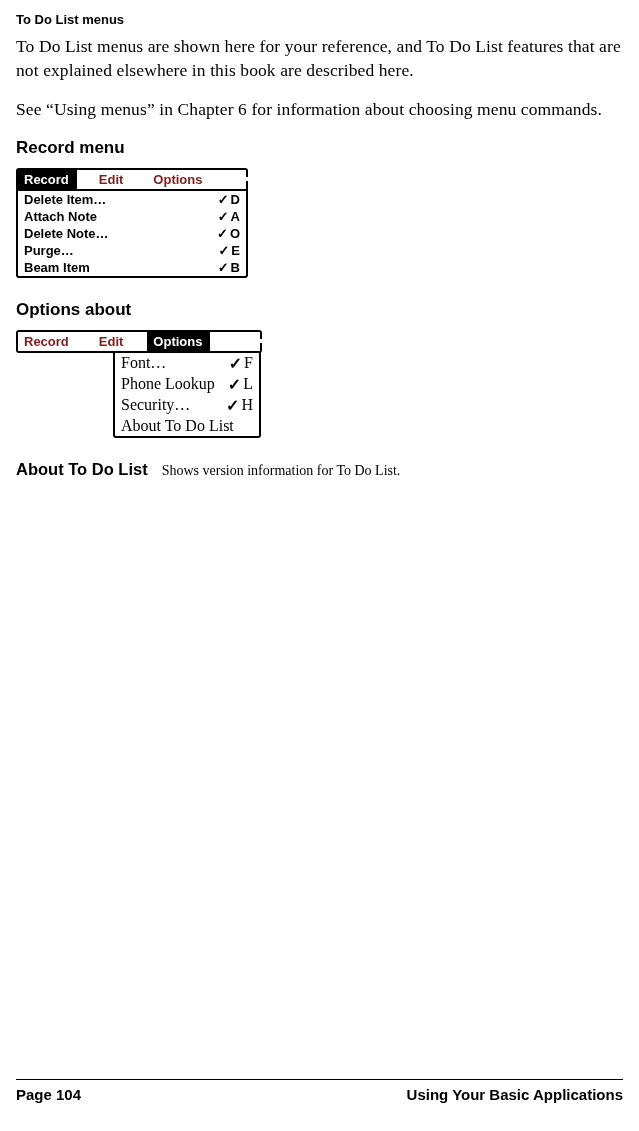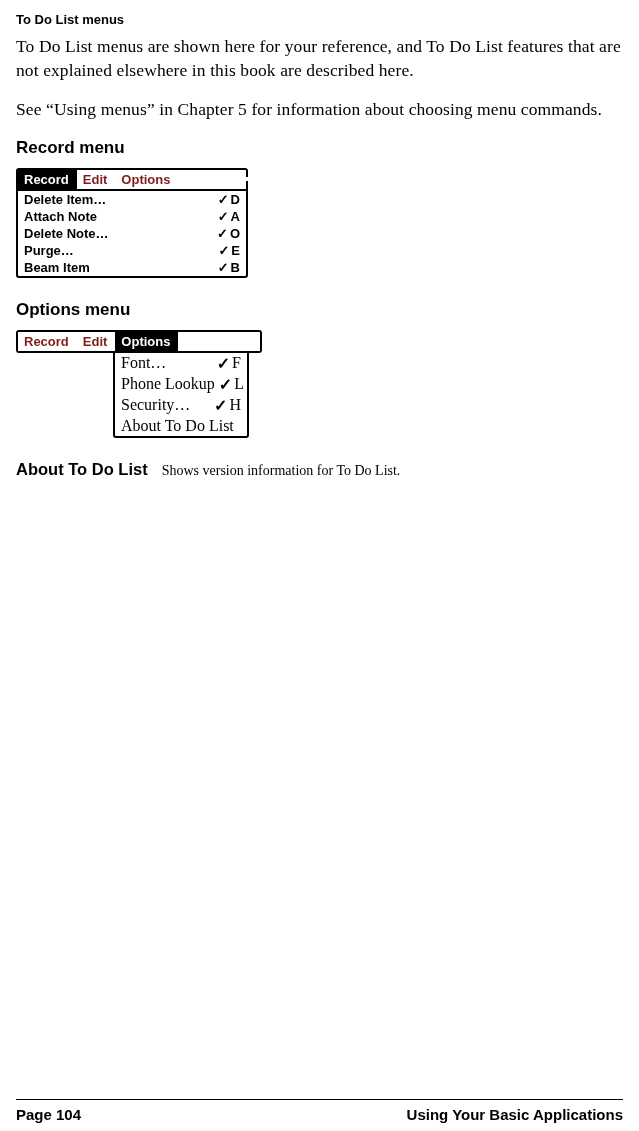--- a/index.html
+++ b/index.html
@@ -44,20 +44,21 @@
       font-family: Arial, Helvetica, sans-serif;
       font-weight: bold;
       font-size: 13px;
       margin-bottom: 14px;
     }
     .palm-menu-bar {
       display: flex;
       align-items: center;
       border-bottom: 2px solid #000;
       background: #fff;
+      gap: 16px;
     }
     .menu-title {
       padding: 2px 8px 2px 6px;
       background: #fff;
       color: #7f1d1d;
       white-space: nowrap;
     }
     .menu-title.active {
       background: #000;
       color: #fff;
@@ -93,42 +94,42 @@
     }
     .palm-menu.options .palm-menu-bar {
       border-bottom: none;
     }
     .options-box-offset {
       margin-left: 97px;
       border: 2px solid #000;
       border-radius: 0 0 3px 3px;
       border-top: 2px solid #000;
       margin-top: -2px;
-      width: 136px;
+      width: 148px;
     }
     .desc-row {
       display: flex;
       align-items: baseline;
       gap: 14px;
       margin-top: 22px;
     }
     .desc-label {
       font-family: Arial, Helvetica, sans-serif;
       font-weight: 900;
       font-size: 16.5px;
       white-space: nowrap;
     }
     .desc-text {
       font-size: 14px;
     }
     .footer {
       position: absolute;
       left: 16px;
       right: 16px;
-      bottom: 8px;
+      bottom: 28px;
       display: flex;
       justify-content: space-between;
       align-items: center;
       border-top: 1.5px solid #000;
       padding-top: 6px;
     }
     .footer-left, .footer-right {
       font-family: Arial, Helvetica, sans-serif;
       font-weight: 900;
       font-size: 15px;
@@ -138,21 +139,21 @@
   </style>
 </head>
 <body>
 
 
 
 <h2 class="heading-main">To Do List menus</h2>
 
 <p class="body-para">To Do List menus are shown here for your reference, and To Do List features that are not explained elsewhere in this book are described here.</p>
 
-<p class="body-para">See “Using menus” in Chapter 5 for information about choosing menu commands.</p>
+<p class="body-para">See “Using menus” in Chapter 6 for information about choosing menu commands.</p>
 
 <h3 class="heading-sub">Record menu</h3>
 
 <div class="palm-menu menu1">
   <div class="palm-menu-bar">
     <span class="menu-title active">Record</span>
     <span class="menu-title">Edit</span>
     <span class="menu-title">Options</span>
     <span class="menu-title pad"></span>
   </div>
@@ -188,21 +189,21 @@
     <div class="menu-row">
       <span>Beam Item</span>
       <span class="shortcut">
           <span class="stroke">✓</span>
           <span>B</span>
         </span>
     </div>
   </div>
 </div>
 
-<h3 class="heading-sub">Options menu</h3>
+<h3 class="heading-sub">Options about</h3>
 
 <div class="options-wrapper">
   <div class="palm-menu options menu2" style="margin-bottom:0;">
     <div class="palm-menu-bar">
       <span class="menu-title">Record</span>
       <span class="menu-title">Edit</span>
       <span class="menu-title active">Options</span>
       <span class="menu-title pad"></span>
     </div>
   </div>

